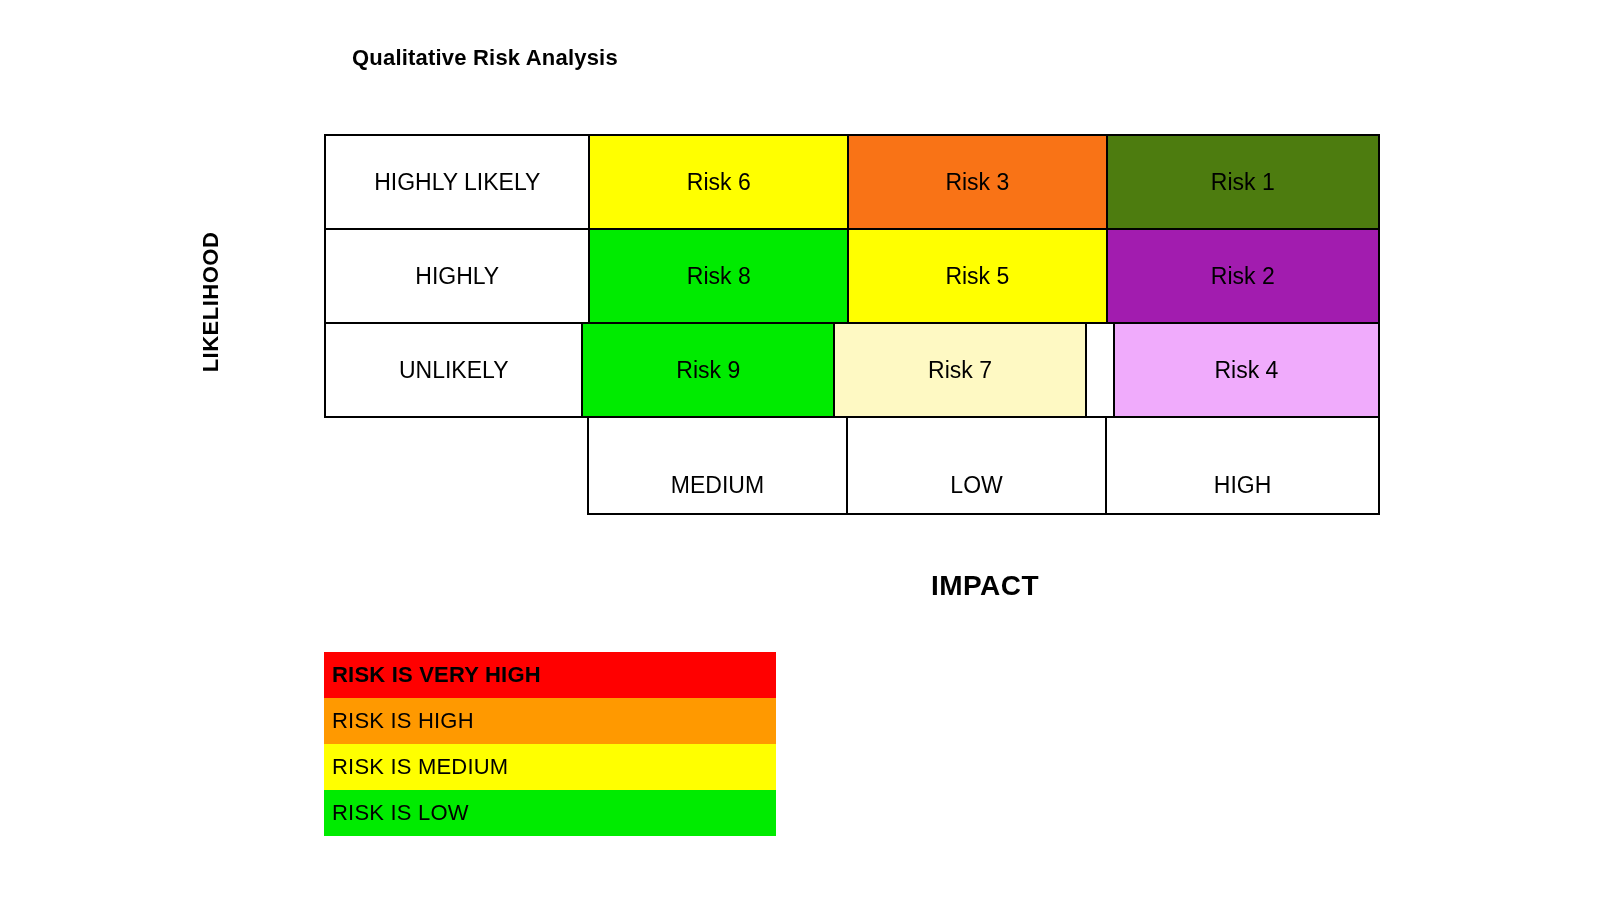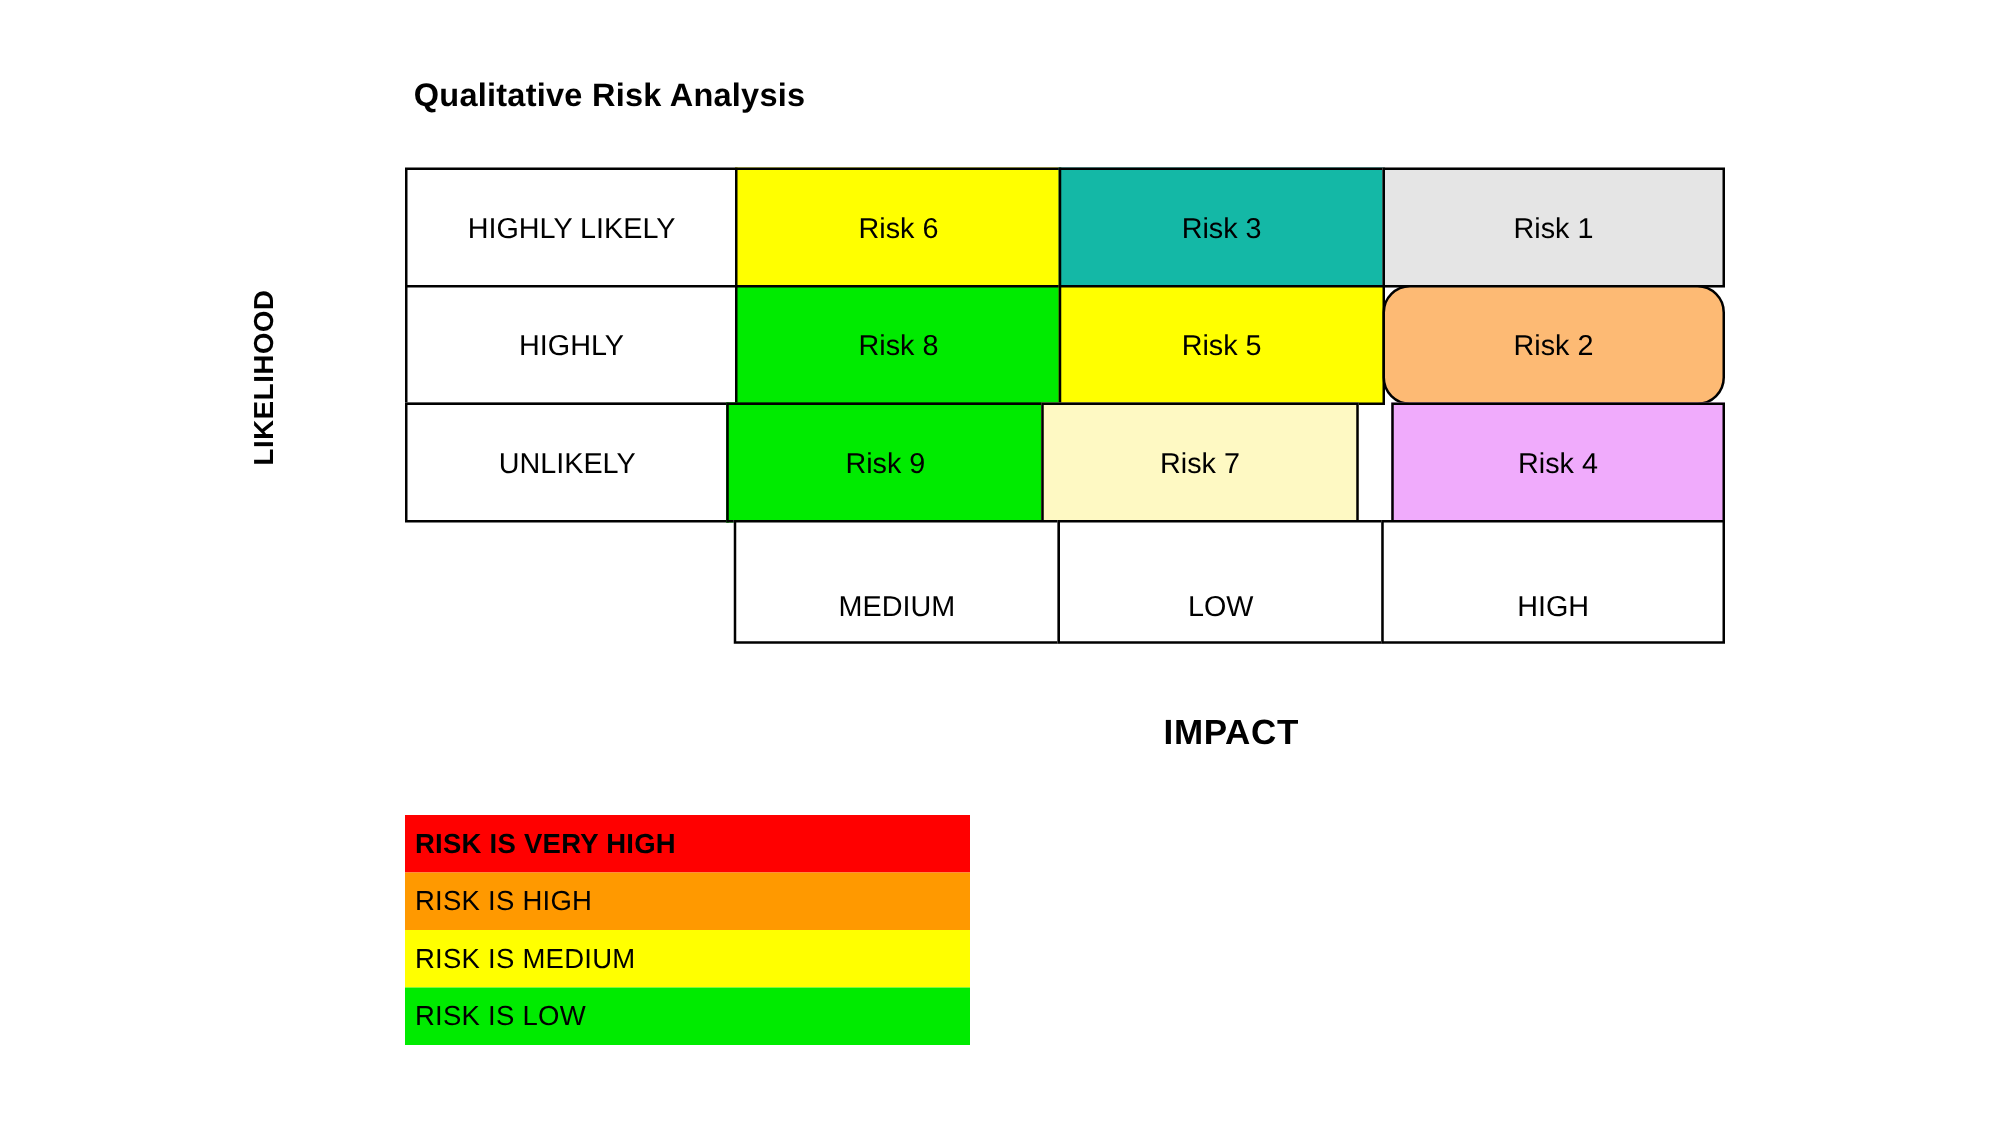--- a/index.html
+++ b/index.html
@@ -12,27 +12,26 @@
     height: 900px;
     position: relative;
     overflow: hidden;
     font-family: "Liberation Sans", sans-serif;
     color: #000000;
   }
 
   
   #chart-title {
     position: absolute;
-    left: 331px;
+    left: 352px;
     top: 45px;
-    font-size: 26px;
+    font-size: 22px;
     font-weight: bold;
     letter-spacing: 0.2px;
     white-space: nowrap;
-    margin-top: 16px;
   }
 
   
   #likelihood-axis-label {
     position: absolute;
     left: 0px;
     top: 0px;
     width: 300px;
     text-align: center;
     font-size: 22px;
@@ -127,29 +126,29 @@
 
 <div id="chart-title">Qualitative Risk Analysis</div>
 
 <div id="likelihood-axis-label">LIKELIHOOD</div>
 
 <div id="risk-matrix">
 
   <div class="matrix-row">
     <div class="cell label-col">HIGHLY LIKELY</div>
     <div class="cell data-col" style="background-color: rgb(255, 255, 0);">Risk 6</div>
-    <div class="cell data-col" style="background-color: #14b8a6;">Risk 3</div>
-    <div class="cell data-col wide" style="background-color: #e5e5e5;">Risk 1</div>
+    <div class="cell data-col" style="background-color: #f97316;">Risk 3</div>
+    <div class="cell data-col wide" style="background-color: #4d7c0f;">Risk 1</div>
   </div>
 
   <div class="matrix-row">
     <div class="cell label-col">HIGHLY</div>
     <div class="cell data-col" style="background-color: rgb(0, 235, 0);">Risk 8</div>
     <div class="cell data-col" style="background-color: rgb(255, 255, 0);">Risk 5</div>
-    <div class="cell data-col wide" style="background-color: #fdba74; border-radius: 22px;">Risk 2</div>
+    <div class="cell data-col wide" style="background-color: #a21caf;">Risk 2</div>
   </div>
 
   <div class="matrix-row">
     <div class="cell label-col">UNLIKELY</div>
     <div class="cell data-col" style="background-color: rgb(0, 235, 0);">Risk 9</div>
     <div class="cell data-col" style="background-color: #fef9c3;">Risk 7</div>
     <div class="cell data-col wide" style="background-color: #f0abfc; margin-left: 28px;">Risk 4</div>
   </div>
 
   <div class="matrix-row footer-row">

